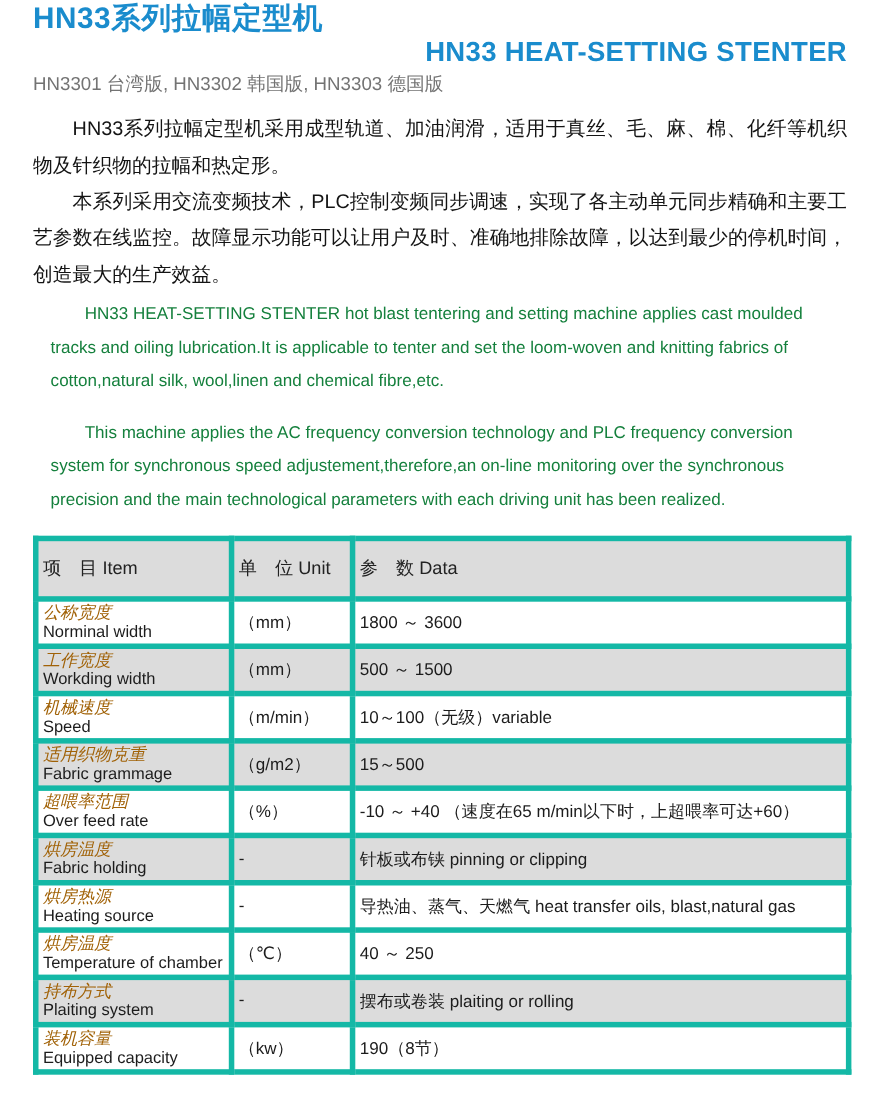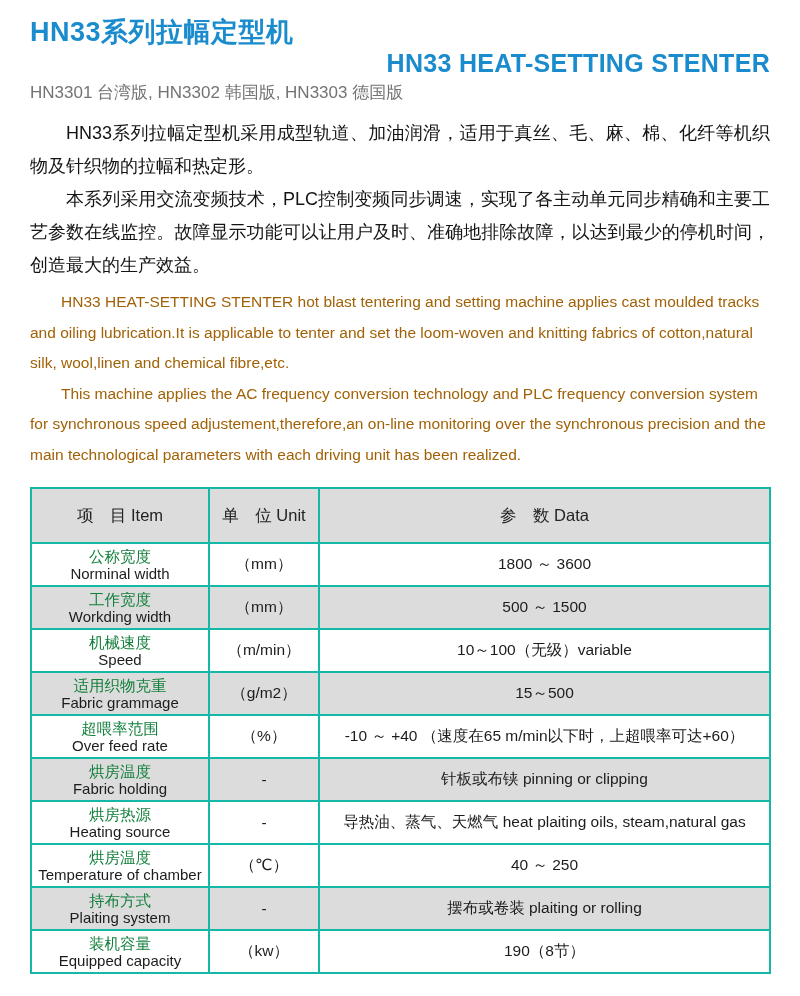--- a/index.html
+++ b/index.html
@@ -8,21 +8,21 @@
     background: #ffffff;
     font-family: "Liberation Sans", "DejaVu Sans", sans-serif;
     color: #1a1a1a;
   }
   .page {
     position: relative;
     width: 800px;
     height: 996px;
     background: #ffffff;
     box-sizing: border-box;
-    padding: 16px 30px 0 30px;
+    padding: 0 30px 0 30px;
     overflow: hidden;
   }
   
   .title-zh {
     margin: 0;
     font-size: 27px;
     line-height: 32px;
     font-weight: 600;
     color: #1a8ccd;
     letter-spacing: 0.5px;
@@ -47,55 +47,55 @@
   .para-zh {
     margin: 0;
     font-size: 18px;
     line-height: 33px;
     text-indent: 2em;
     color: #141414;
     text-align: justify;
   }
   .para-zh.first { margin-top: 13px; }
   .para-en {
-    margin: 0;
+    margin: 16px;
     font-size: 15.5px;
     line-height: 30.5px;
     text-indent: 2em;
-    color: #a16207;
+    color: #15803d;
   }
   .para-en.first { margin-top: 5px; }
   
   table.spec-table {
     margin-top: 17px;
     width: 739px;
     border-collapse: collapse;
     table-layout: fixed;
     border: 2px solid #2e2e2e;
   }
   .spec-table col.c-item { width: 178px; }
   .spec-table col.c-unit { width: 110px; }
   .spec-table col.c-data { width: 451px; }
   .spec-table th, .spec-table td {
-    border: 2px solid #14b8a6;
-    text-align: center;
+    border: 5px solid #14b8a6;
+    text-align: left;
     vertical-align: middle;
     padding: 0 4px;
     box-sizing: border-box;
     font-weight: 400;
   }
   .spec-table thead th {
     height: 55px;
     background: #dcdcdc;
     font-size: 16.5px;
     color: #222222;
   }
   .spec-table tbody tr { height: 43px; background: #ffffff; }
   .spec-table tbody tr.alt { background: #dcdcdc; }
-  .item-zh { font-size: 15.5px; line-height: 17px; color: #15803d; }
+  .item-zh { font-size: 15.5px; line-height: 17px; color: #a16207; font-style: italic; }
   .item-en { font-size: 15px;  line-height: 17px; color: #1c1c1c; }
   .unit-cell { font-size: 15.5px; color: #1c1c1c; }
   .data-cell { font-size: 15.5px; color: #1c1c1c; }
 </style>
 </head>
 <body>
 
 <div class="page">
 
   <h1 class="title-zh">HN33系列拉幅定型机</h1>
@@ -169,21 +169,21 @@
           </td>
           <td class="unit-cell">-</td>
           <td class="data-cell">针板或布铗 pinning or clipping</td>
         </tr>
         <tr>
           <td>
             <div class="item-zh">烘房热源</div>
             <div class="item-en">Heating source</div>
           </td>
           <td class="unit-cell">-</td>
-          <td class="data-cell">导热油、蒸气、天燃气 heat plaiting oils, steam,natural gas</td>
+          <td class="data-cell">导热油、蒸气、天燃气 heat transfer oils, blast,natural gas</td>
         </tr>
         <tr>
           <td>
             <div class="item-zh">烘房温度</div>
             <div class="item-en">Temperature of chamber</div>
           </td>
           <td class="unit-cell">（℃）</td>
           <td class="data-cell">40 ～ 250</td>
         </tr>
         <tr class="alt">

